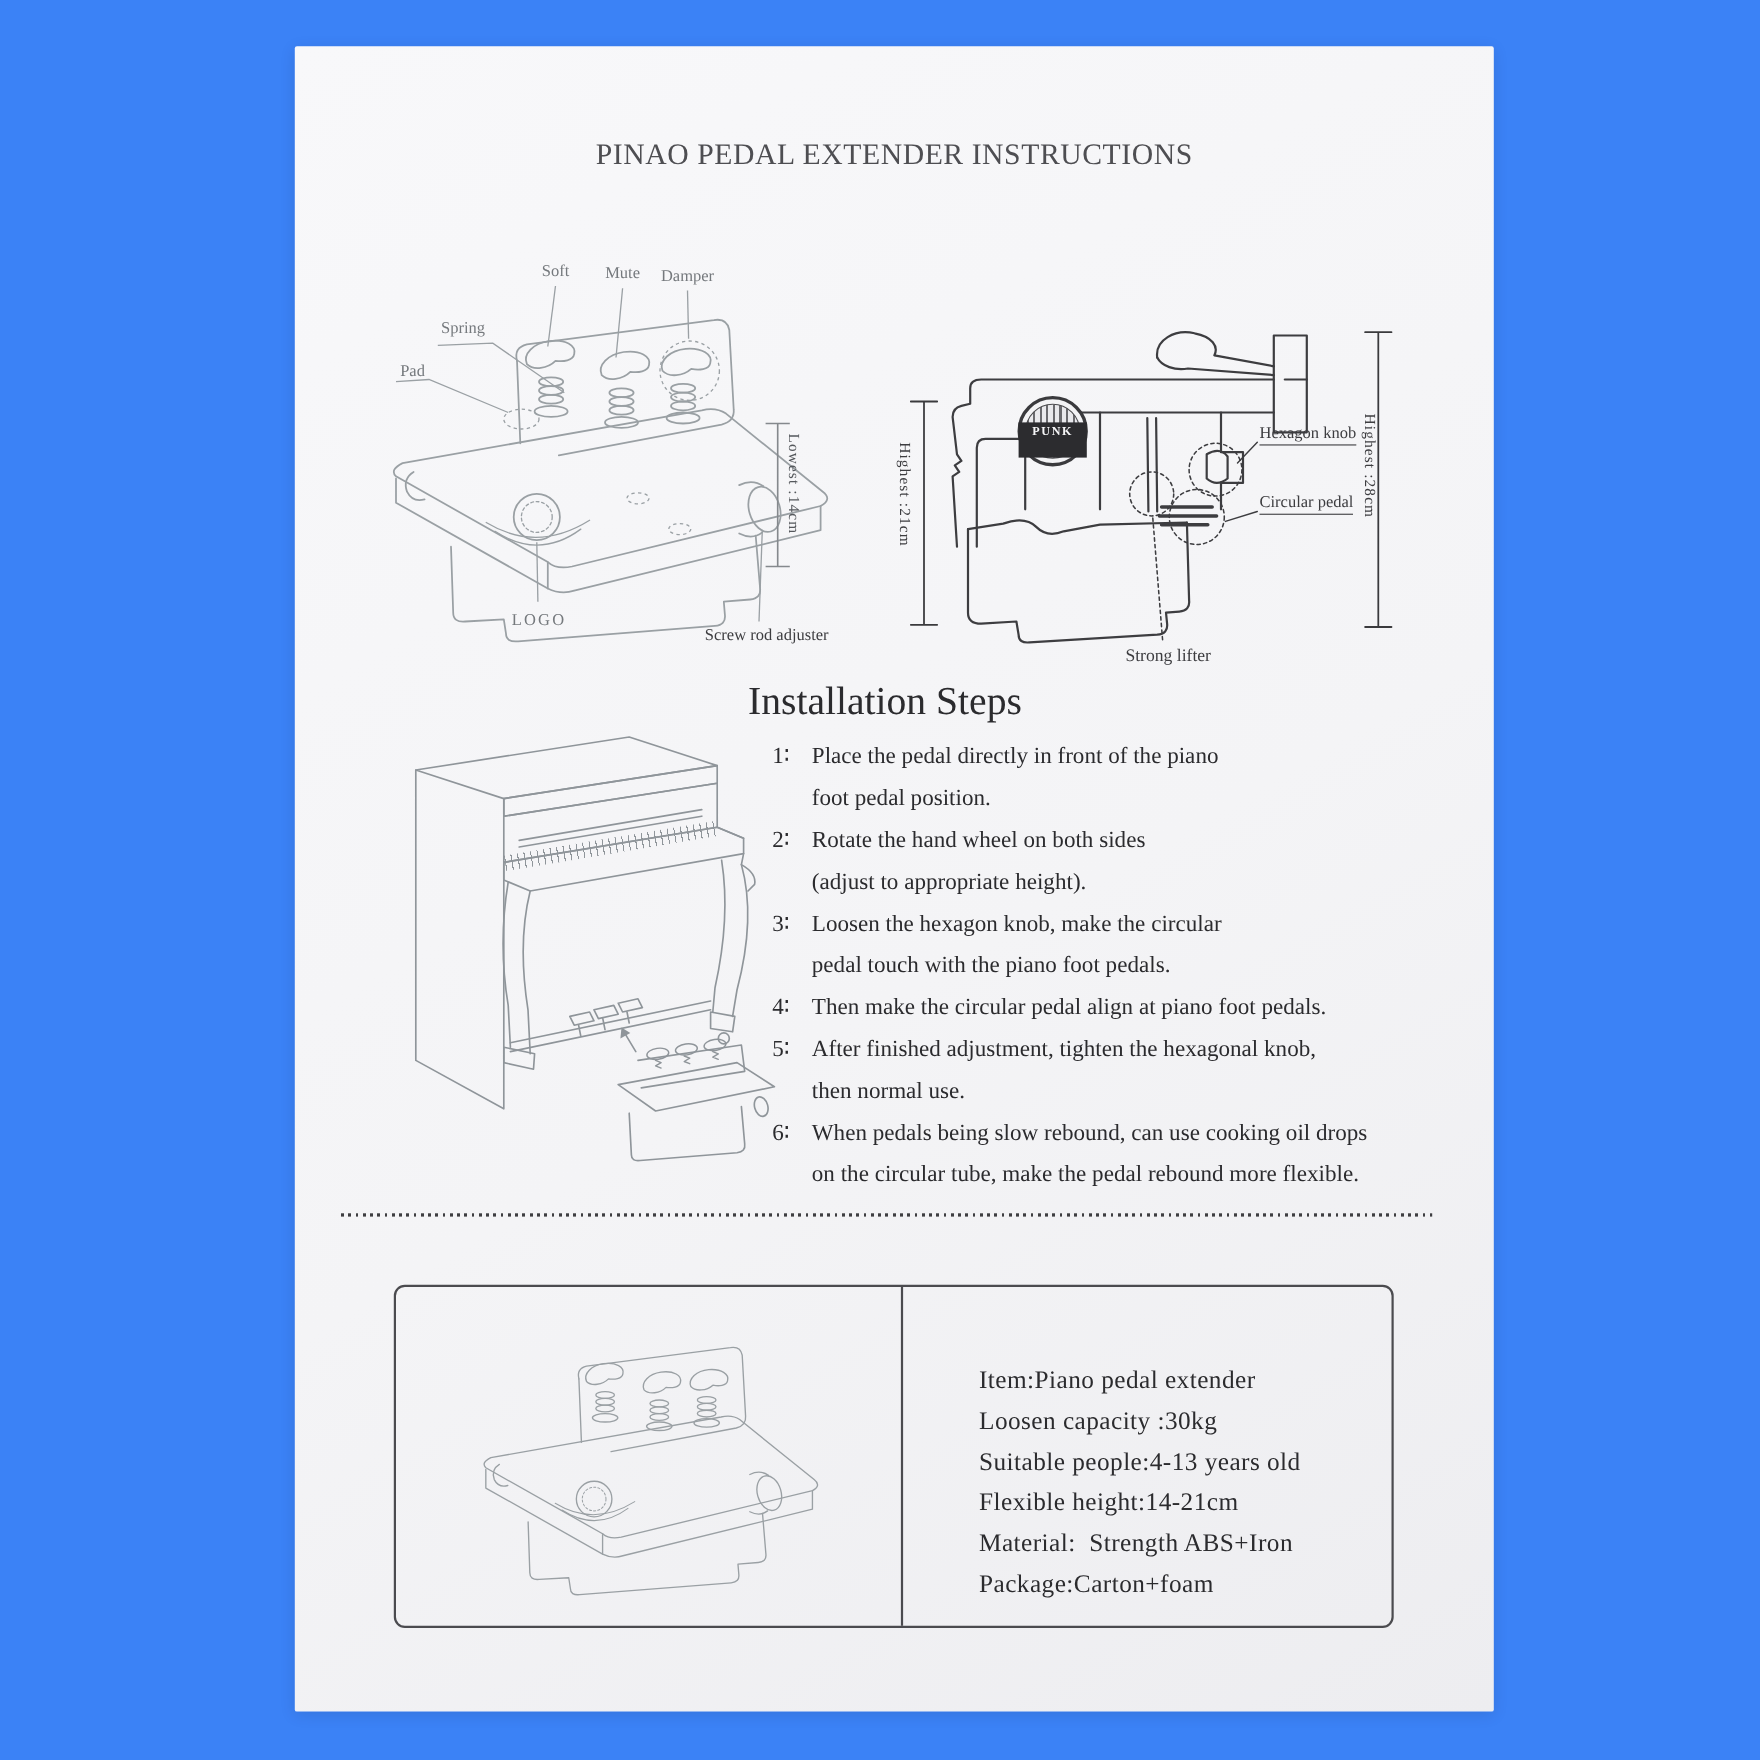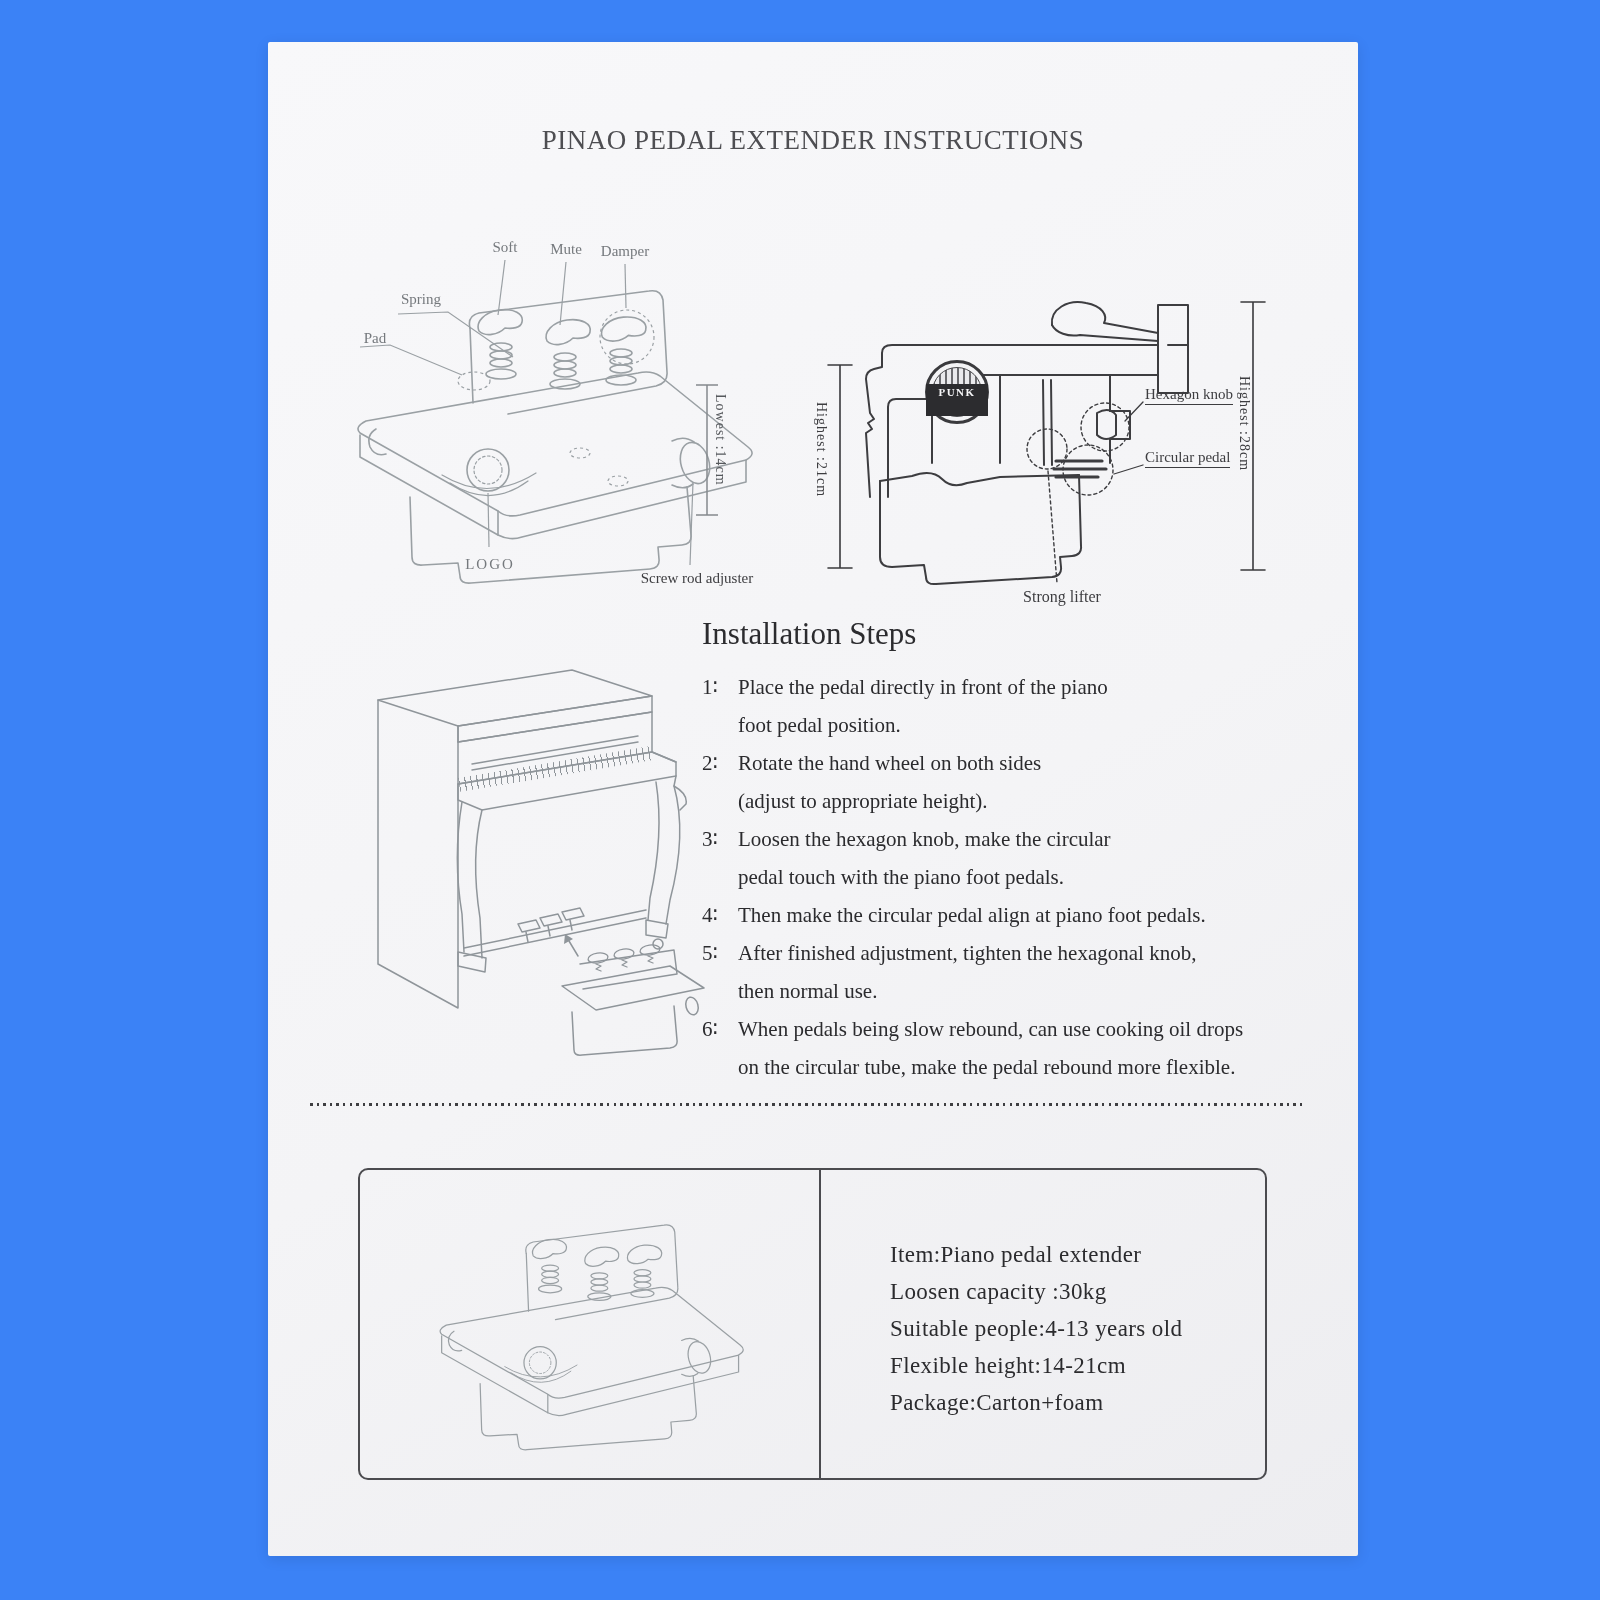--- a/index.html
+++ b/index.html
@@ -11,21 +11,21 @@
   .title{position:absolute;left:0;right:0;top:83px;text-align:center;
          font-size:27px;letter-spacing:.5px;color:#4e4e52;}
   svg{position:absolute;overflow:visible;}
   .lbl{position:absolute;font-size:15px;color:#75797d;white-space:nowrap;}
   .lbl.center{transform:translateX(-50%);}
   .lbl.dark{color:#3d3d40;text-align:center;}
   .lbl.underline{border-bottom:1.2px solid #3d3d40;padding-bottom:1px;}
   .vlbl{position:absolute;writing-mode:vertical-rl;font-size:14px;color:#55585c;
         letter-spacing:1px;white-space:nowrap;}
   .vlbl.dark{color:#3d3d40;}
-  .heading{position:absolute;left:434px;top:574px;font-size:31px;color:#2b2b2e;}
+  .heading{position:absolute;left:412px;top:574px;font-size:36px;color:#2b2b2e;}
   .step{position:absolute;left:434px;display:flex;color:#2b2b2e;font-size:21px;line-height:38px;}
   .step-num{width:36px;flex:0 0 36px;}
   .punk-logo{position:absolute;left:657px;top:318px;width:64px;height:64px;border-radius:50%;
              border:3px solid #3a3a3d;background:#f3f3f5;box-sizing:border-box;}
   .punk-inner{position:absolute;left:4px;top:4px;width:50px;height:50px;border-radius:50%;
               border:1.5px solid #4a4a4d;box-sizing:border-box;overflow:hidden;
               background:repeating-linear-gradient(90deg,#6a6a6e 0 2px,#e9e9ec 2px 6px);}
   .punk-band{position:absolute;left:-2px;right:-2px;top:50%;height:32px;margin-top:-8px;
              background:#2c2c2f;color:#f5f5f7;font-size:11px;font-weight:bold;
              letter-spacing:1.5px;text-align:center;line-height:16px;}
@@ -248,17 +248,18 @@
       <div class="spec-divider"></div>
     </div>
     <svg style="left:110px;top:1140px" width="435" height="300" viewBox="0 0 420 390" preserveAspectRatio="xMidYMid meet">
       <use href="#device-art"></use>
     </svg>
     <div class="specs">
       <div>Item:Piano pedal extender</div>
       <div>Loosen capacity :30kg</div>
       <div>Suitable people:4-13 years old</div>
       <div>Flexible height:14-21cm</div>
+      <div>Material:  Strength ABS+Iron</div>
       <div>Package:Carton+foam</div>
     </div>
 
   </div>
 </div>
 
 </body></html>

